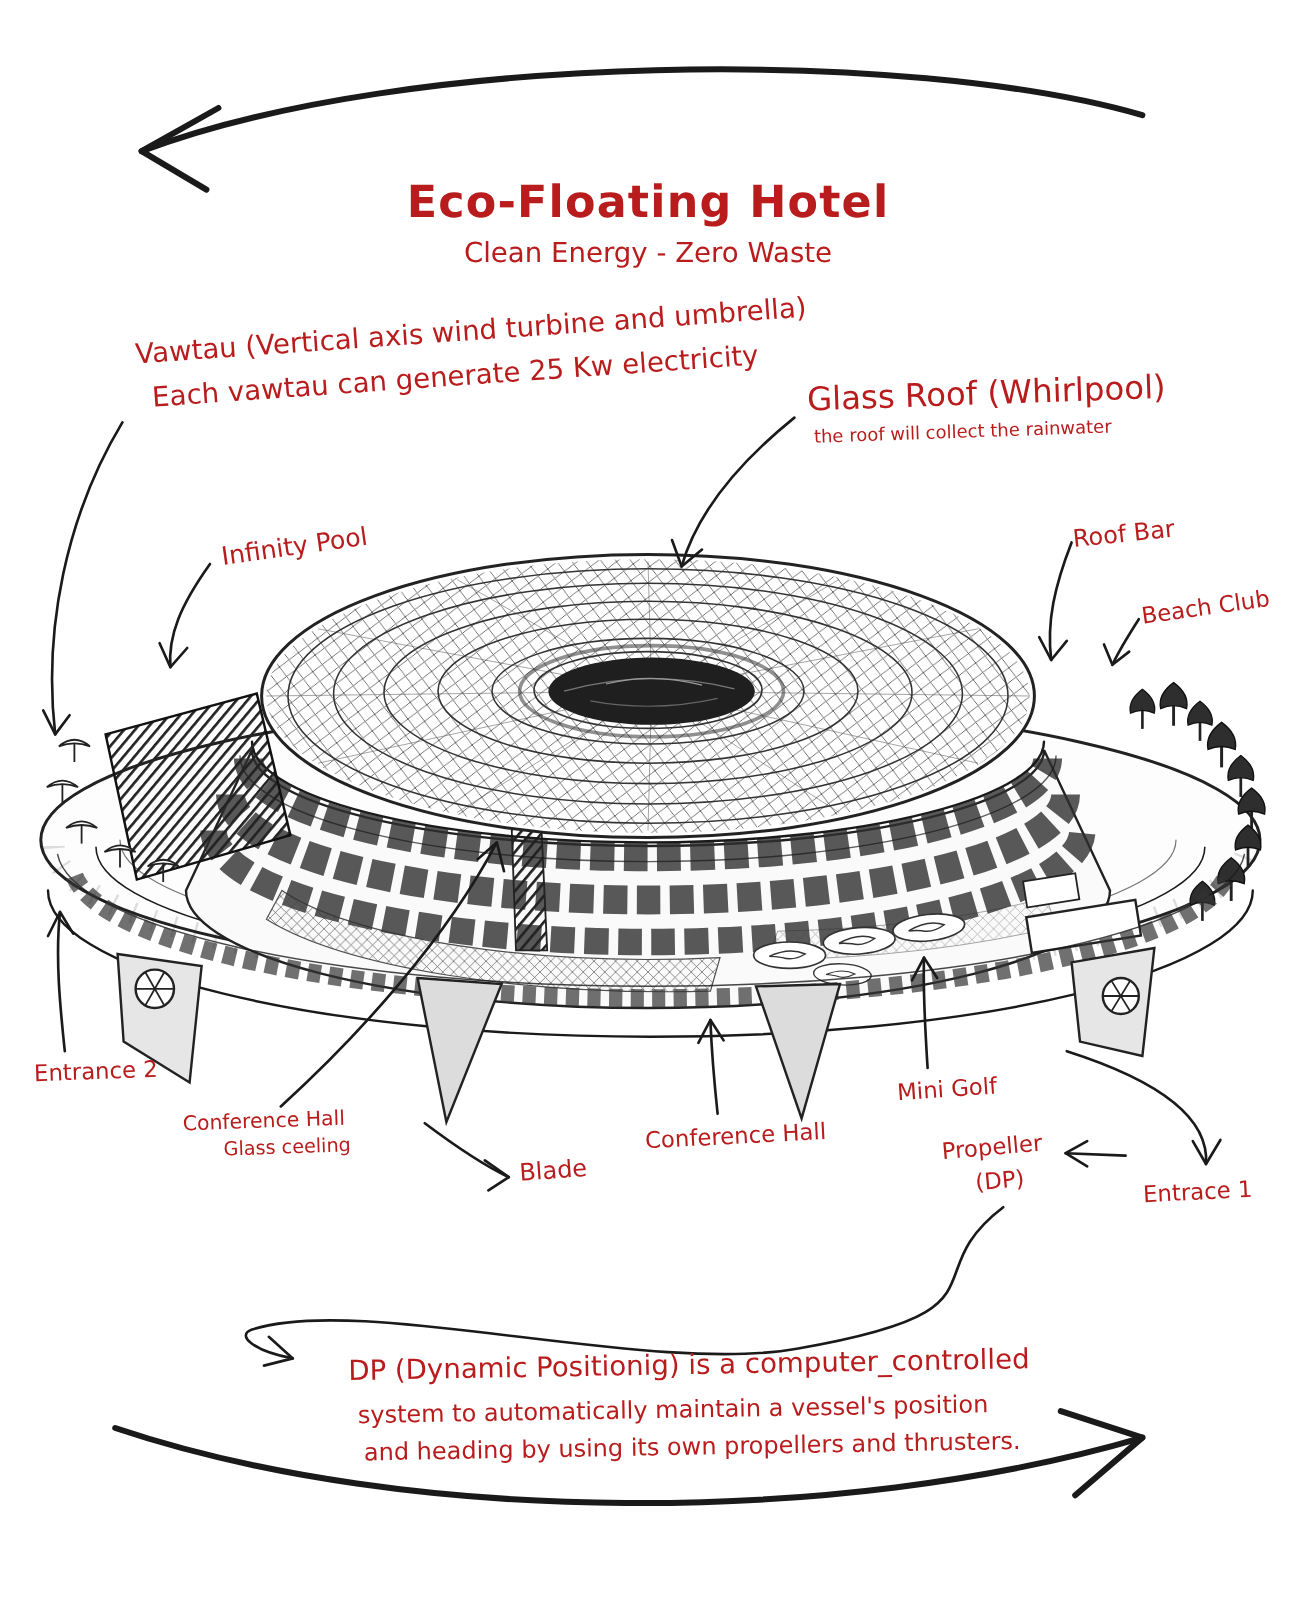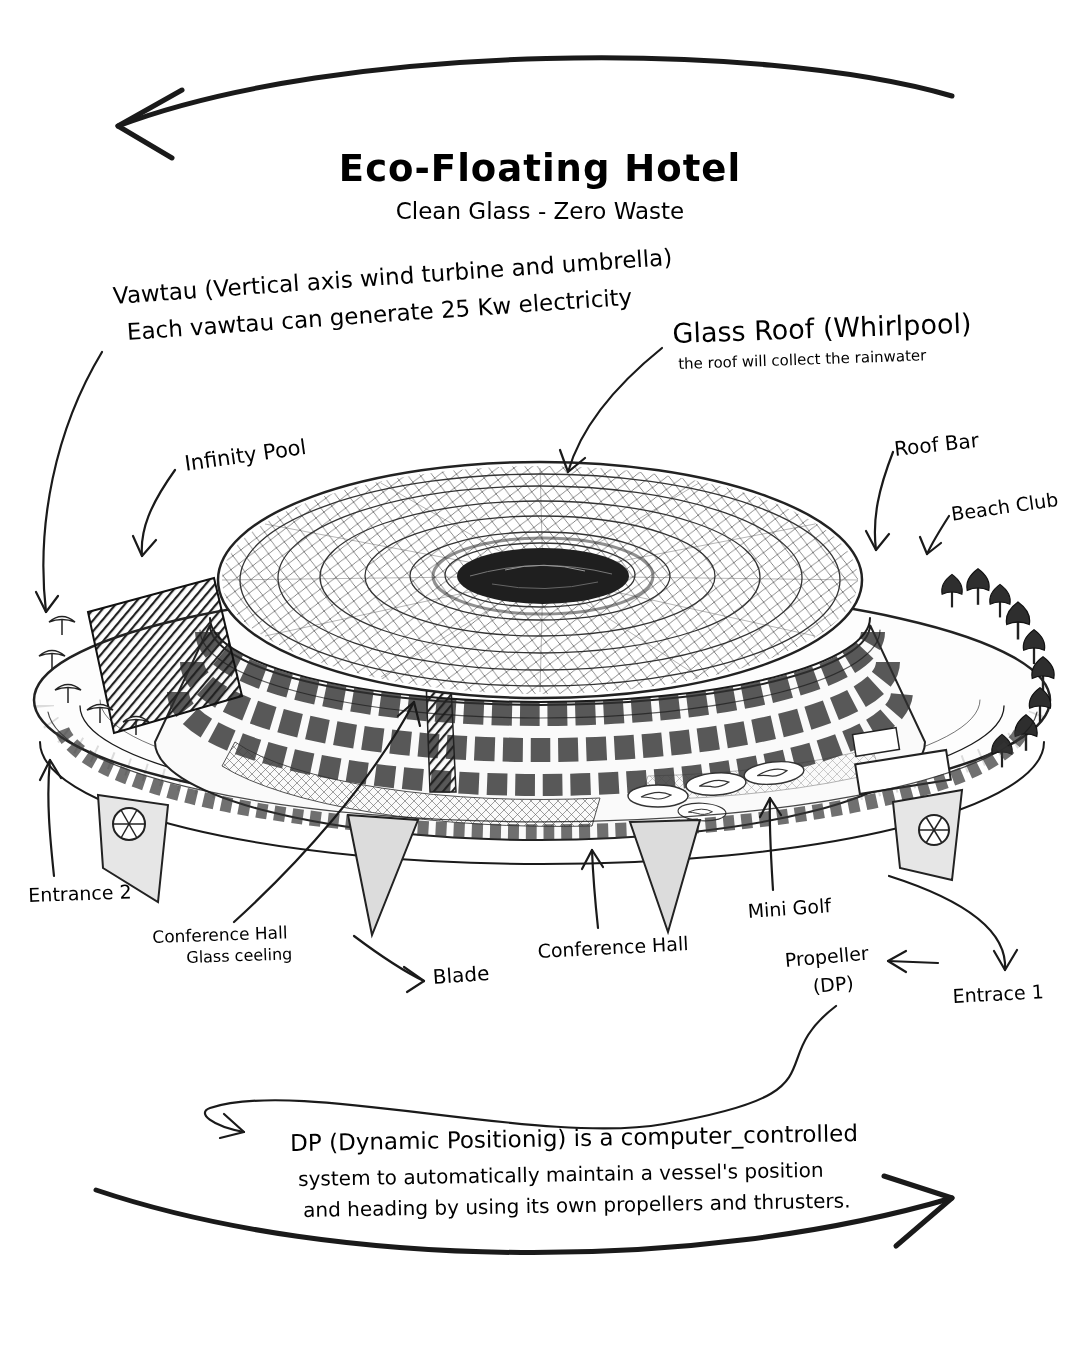--- a/index.html
+++ b/index.html
@@ -1,18 +1,18 @@
 <!DOCTYPE html>
 <html><head>
 <meta charset="utf-8">
 <style>
   html,body{margin:0;padding:0;background:#fff;}
   .canvas{
     position:relative;width:1080px;height:1350px;background:#ffffff;
-    font-family:"DejaVu Sans", sans-serif;color:#000000;overflow:hidden;
+    font-family:"DejaVu Sans", sans-serif;color:#b91c1c;overflow:hidden;
   }
   .sketch-svg{position:absolute;left:0;top:0;}
   .label{position:absolute;white-space:nowrap;transform-origin:0 0;line-height:1.15;}
   .ink{stroke:#1a1a1a;fill:none;stroke-linecap:round;stroke-linejoin:round;}
 
   .title{left:50%;top:148px;transform:translateX(-50%);font-size:37px;font-weight:600;letter-spacing:1px;}
   .subtitle{left:50%;top:198px;transform:translateX(-50%);font-size:23px;font-weight:500;}
 
   .vawtau1{left:112px;top:283px;font-size:23px;transform:rotate(-4deg);}
   .vawtau2{left:126px;top:319px;font-size:23px;transform:rotate(-4deg);}
@@ -224,21 +224,21 @@
 
       <path class="ink" d="M889,876 C958,898 1008,928 1005,970"></path>
       <path class="ink" d="M994,951 L1005,970 L1017,950"></path>
 
       <path class="ink" d="M836,1006 C760,1064 848,1092 664,1124 C540,1146 300,1078 210,1108 C196,1113 212,1126 244,1132"></path>
       <path class="ink" d="M224,1114 L244,1132 L220,1138"></path>
     </g>
   </svg>
 
   <div class="label title">Eco-Floating Hotel</div>
-  <div class="label subtitle">Clean Glass - Zero Waste</div>
+  <div class="label subtitle">Clean Energy - Zero Waste</div>
 
   <div class="label vawtau1">Vawtau (Vertical axis wind turbine and umbrella)</div>
   <div class="label vawtau2">Each vawtau can generate 25 Kw electricity</div>
 
   <div class="label glassroof">Glass Roof (Whirlpool)</div>
   <div class="label glassroof-sub">the roof will collect the rainwater</div>
 
   <div class="label infinity">Infinity Pool</div>
   <div class="label roofbar">Roof Bar</div>
   <div class="label beachclub">Beach Club</div>

